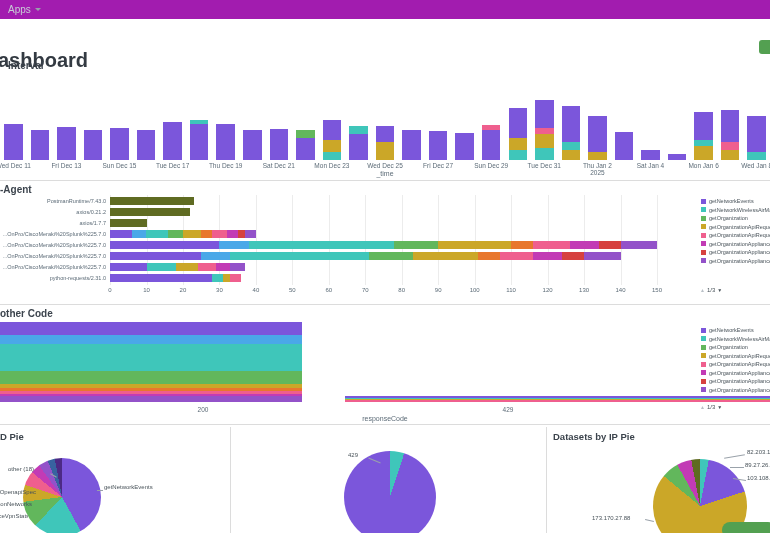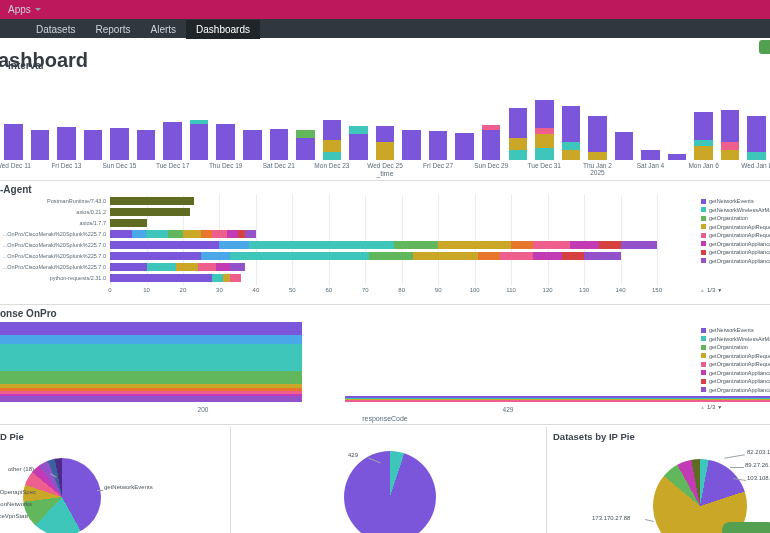--- a/index.html
+++ b/index.html
@@ -1,20 +1,20 @@
 <!DOCTYPE html>
 <html><head>
 <meta charset="utf-8">
 <style>
   html,body{margin:0;padding:0;background:#fff;}
   #app{position:relative;width:770px;height:533px;overflow:hidden;background:#fff;
        font-family:"Liberation Sans",sans-serif;}
 
   
-  .topbar{position:absolute;top:0;left:0;right:0;height:19px;background:#be185d;color:#c8ced6;
+  .topbar{position:absolute;top:0;left:0;right:0;height:19px;background:#a21caf;color:#c8ced6;
           font-size:10px;display:flex;justify-content:space-between;align-items:center;
           padding:0 8px;box-sizing:border-box;}
   .tb-group{display:flex;align-items:center;gap:16px;}
   .tb-item{display:flex;align-items:center;gap:4px;cursor:pointer;white-space:nowrap;}
   .caret{width:0;height:0;border-left:3px solid transparent;border-right:3px solid transparent;
          border-top:3px solid #97a0ab;}
   .avatar{width:11px;height:11px;border-radius:50%;background:#4fa34d;}
   .badge{min-width:11px;height:11px;border-radius:6px;background:#1d7ad6;color:#fff;font-size:8px;
          line-height:11px;text-align:center;padding:0 1px;}
 
@@ -108,23 +108,20 @@
 
   <header class="topbar">
     <div class="tb-group">
       <span class="tb-item">
         <span>Apps</span>
         <span class="caret"></span>
       </span>
     </div>
   </header>
 
-  <nav class="appbar">
-    <span><span class="nav-item">Datasets</span><span class="nav-item">Reports</span><span class="nav-item">Alerts</span><span class="nav-item active">Dashboards</span></span>
-  </nav>
 
   <div class="btn-green-top"></div>
 
   <h1 class="page-title">ashboard</h1>
 
   <div class="sec-title st-1">Interval</div>
   <div class="plot-interval">
       <div class="vbar" style="left: 4px; width: 18.6px;">
         <div class="vseg" style="height: 36px; background: rgb(123, 86, 219);"></div>
       </div>
@@ -392,21 +389,21 @@
       </div>
     </div>
   <div class="pager pager-ua">
     <span class="pg-up">▲</span>
     <span>1/3</span>
     <span class="pg-down">▼</span>
   </div>
 
   <div class="hdiv hd-2"></div>
 
-  <div class="sec-title st-3">onse OnPro</div>
+  <div class="sec-title st-3">other Code</div>
   <div class="plot-rc">
       <div class="rc-col" style="left: 0px; width: 302px; height: 80px;">
         <div class="rc-seg" style="height: 13px; background: rgb(123, 86, 219);"></div>
         <div class="rc-seg" style="height: 9px; background: rgb(74, 168, 232);"></div>
         <div class="rc-seg" style="height: 27px; background: rgb(63, 198, 186);"></div>
         <div class="rc-seg" style="height: 13px; background: rgb(98, 183, 92);"></div>
         <div class="rc-seg" style="height: 4px; background: rgb(203, 167, 40);"></div>
         <div class="rc-seg" style="height: 3px; background: rgb(232, 119, 45);"></div>
         <div class="rc-seg" style="height: 3px; background: rgb(239, 95, 142);"></div>
         <div class="rc-seg" style="height: 2px; background: rgb(194, 59, 181);"></div>

